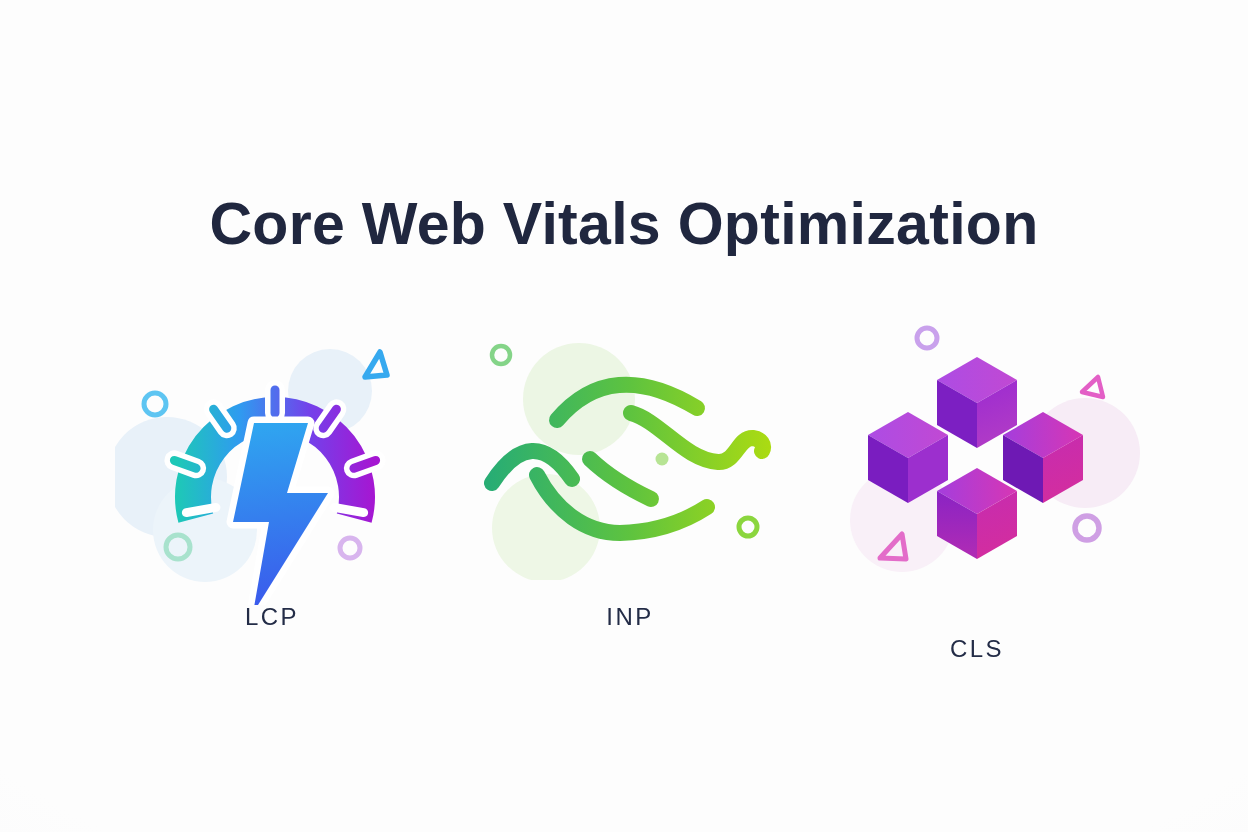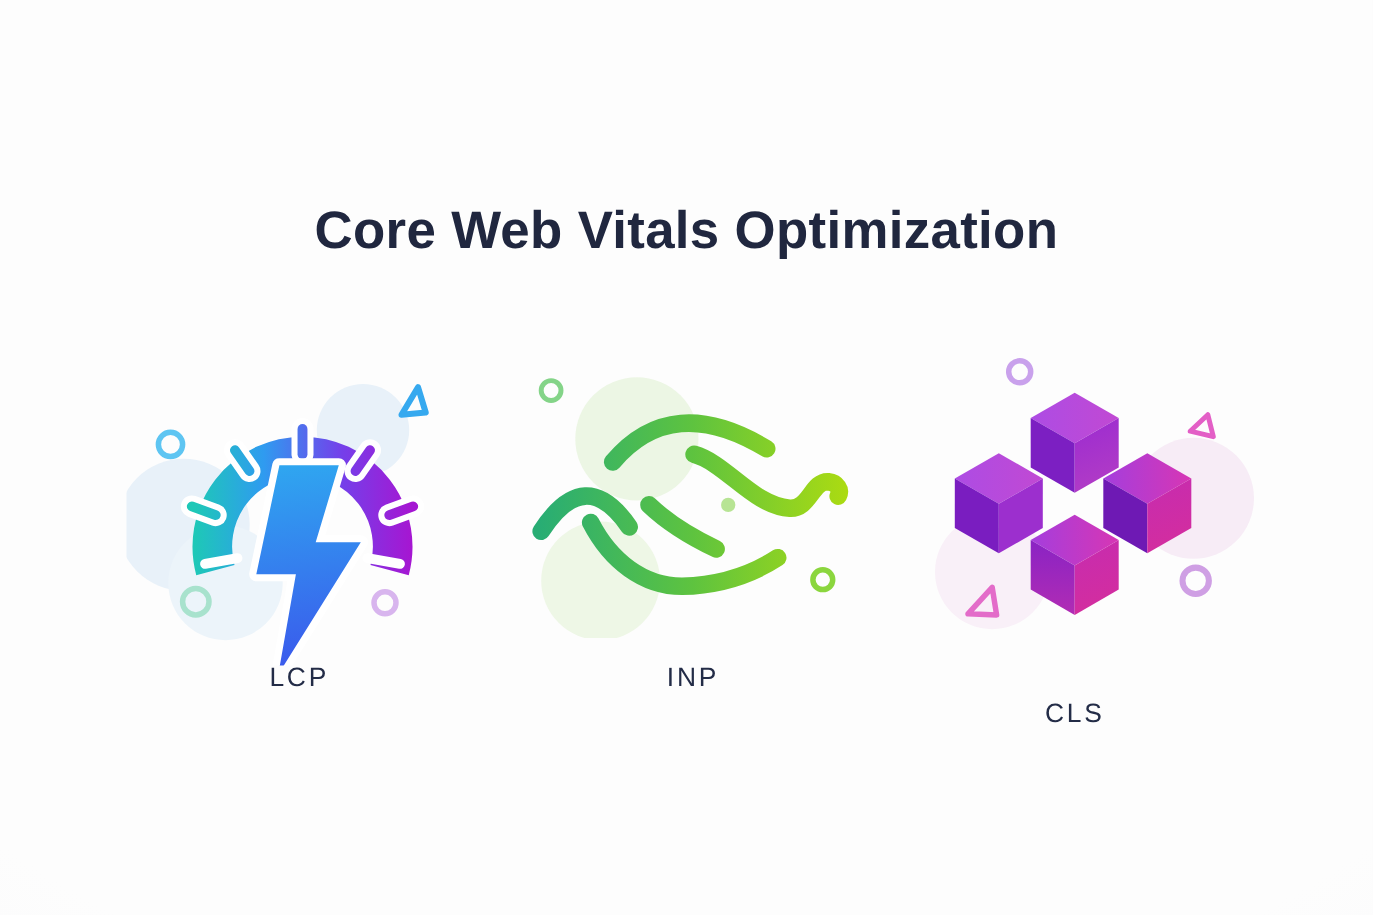--- a/index.html
+++ b/index.html
@@ -7,21 +7,21 @@
     width:1248px;height:832px;overflow:hidden;
     background:var(--bg,#fbfbfb);
     font-family:"Liberation Sans", sans-serif;
   }
   .canvas{
     position:relative;width:1248px;height:832px;
     background:radial-gradient(125% 125% at 50% 45%, #fdfdfd 55%, #f4f4f6 100%);
   }
   .title{
     position:absolute;left:0;right:0;top:150px;
-    text-align:center;font-size:48px;font-weight:700;letter-spacing:.3px;
+    text-align:center;font-size:59px;font-weight:700;letter-spacing:.3px;
     color:var(--title-color,#20273f);
   }
   .icon{position:absolute;}
   #icon-lcp{left:115px;top:325px;}
   #icon-inp{left:470px;top:320px;}
   #icon-cls{left:840px;top:305px;}
   .metric-label{
     position:absolute;top:603px;width:200px;text-align:center;
     font-size:24px;font-weight:500;letter-spacing:2.5px;
     color:var(--label-color,#232c47);

